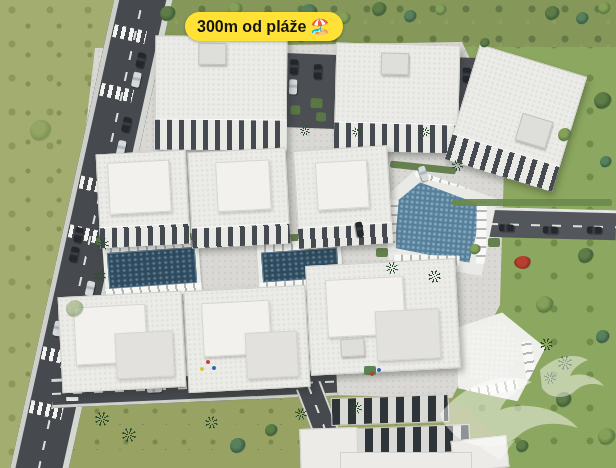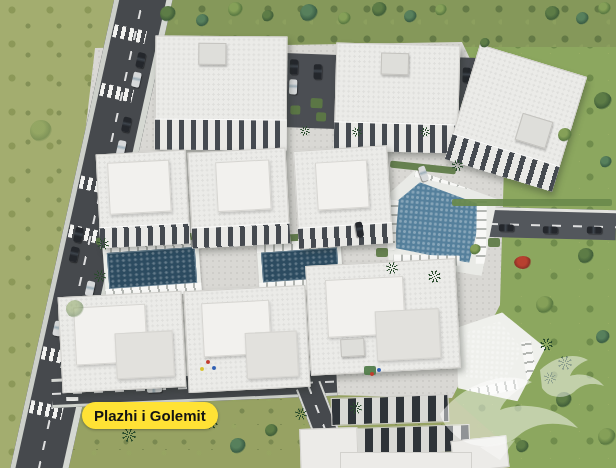--- a/index.html
+++ b/index.html
@@ -307,15 +307,15 @@
   <div class="dot" style="left:377px;top:368px;background:#2f5fb3"></div>
 
   <svg class="wmark" width="190" height="115" viewBox="0 0 190 115">
     <g fill="rgba(255,255,255,0.85)">
       <path d="M20,62 C45,30 85,18 112,30 C95,38 84,48 80,58 C105,48 140,56 158,76 C132,68 112,72 98,84 C82,98 52,98 36,84 C28,77 22,70 20,62 Z"></path>
       <path d="M120,18 C135,4 155,0 168,8 C158,12 152,18 150,24 C162,20 176,24 184,34 C172,30 162,32 154,40 C144,48 128,46 122,36 Z"></path>
       <path d="M60,95 L95,88 L80,108 Z" opacity=".8"></path>
     </g>
   </svg>
 
-  <div class="pill pill3">Plazhi i Golemit</div>
+  <div class="pill pill1">300m od pláže 🏖️</div>
 
 </div>
 
 </body></html>

